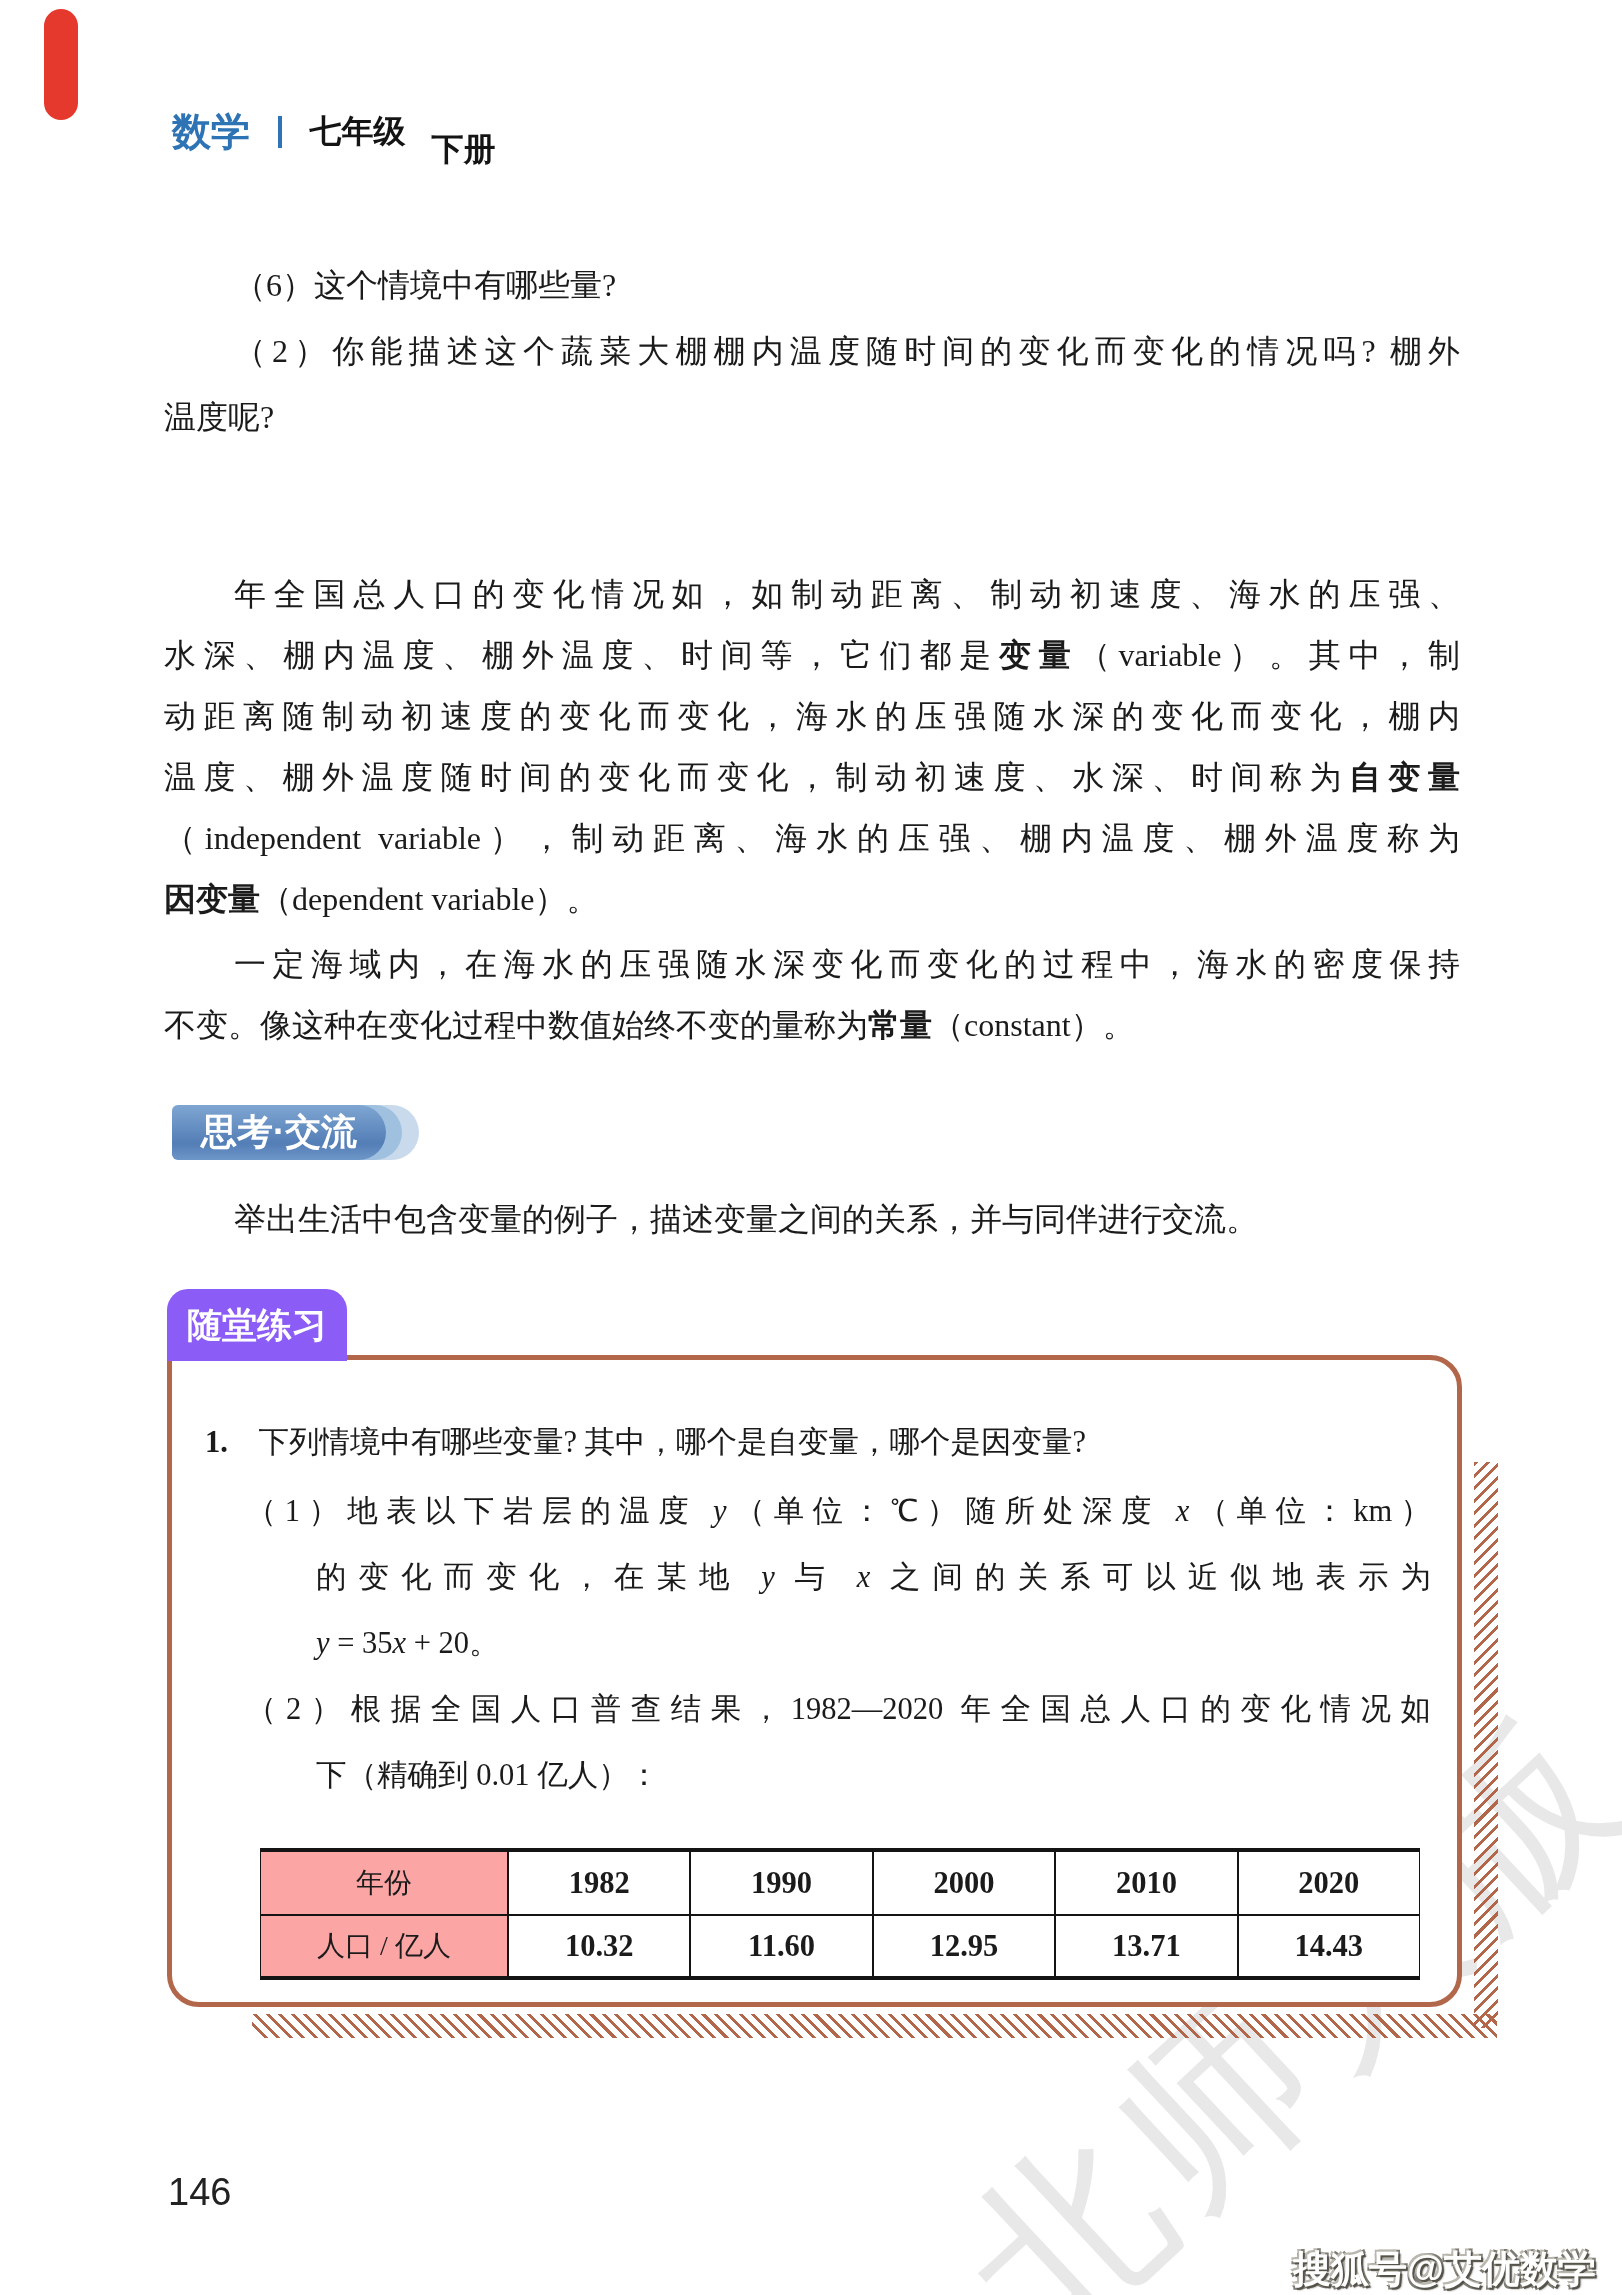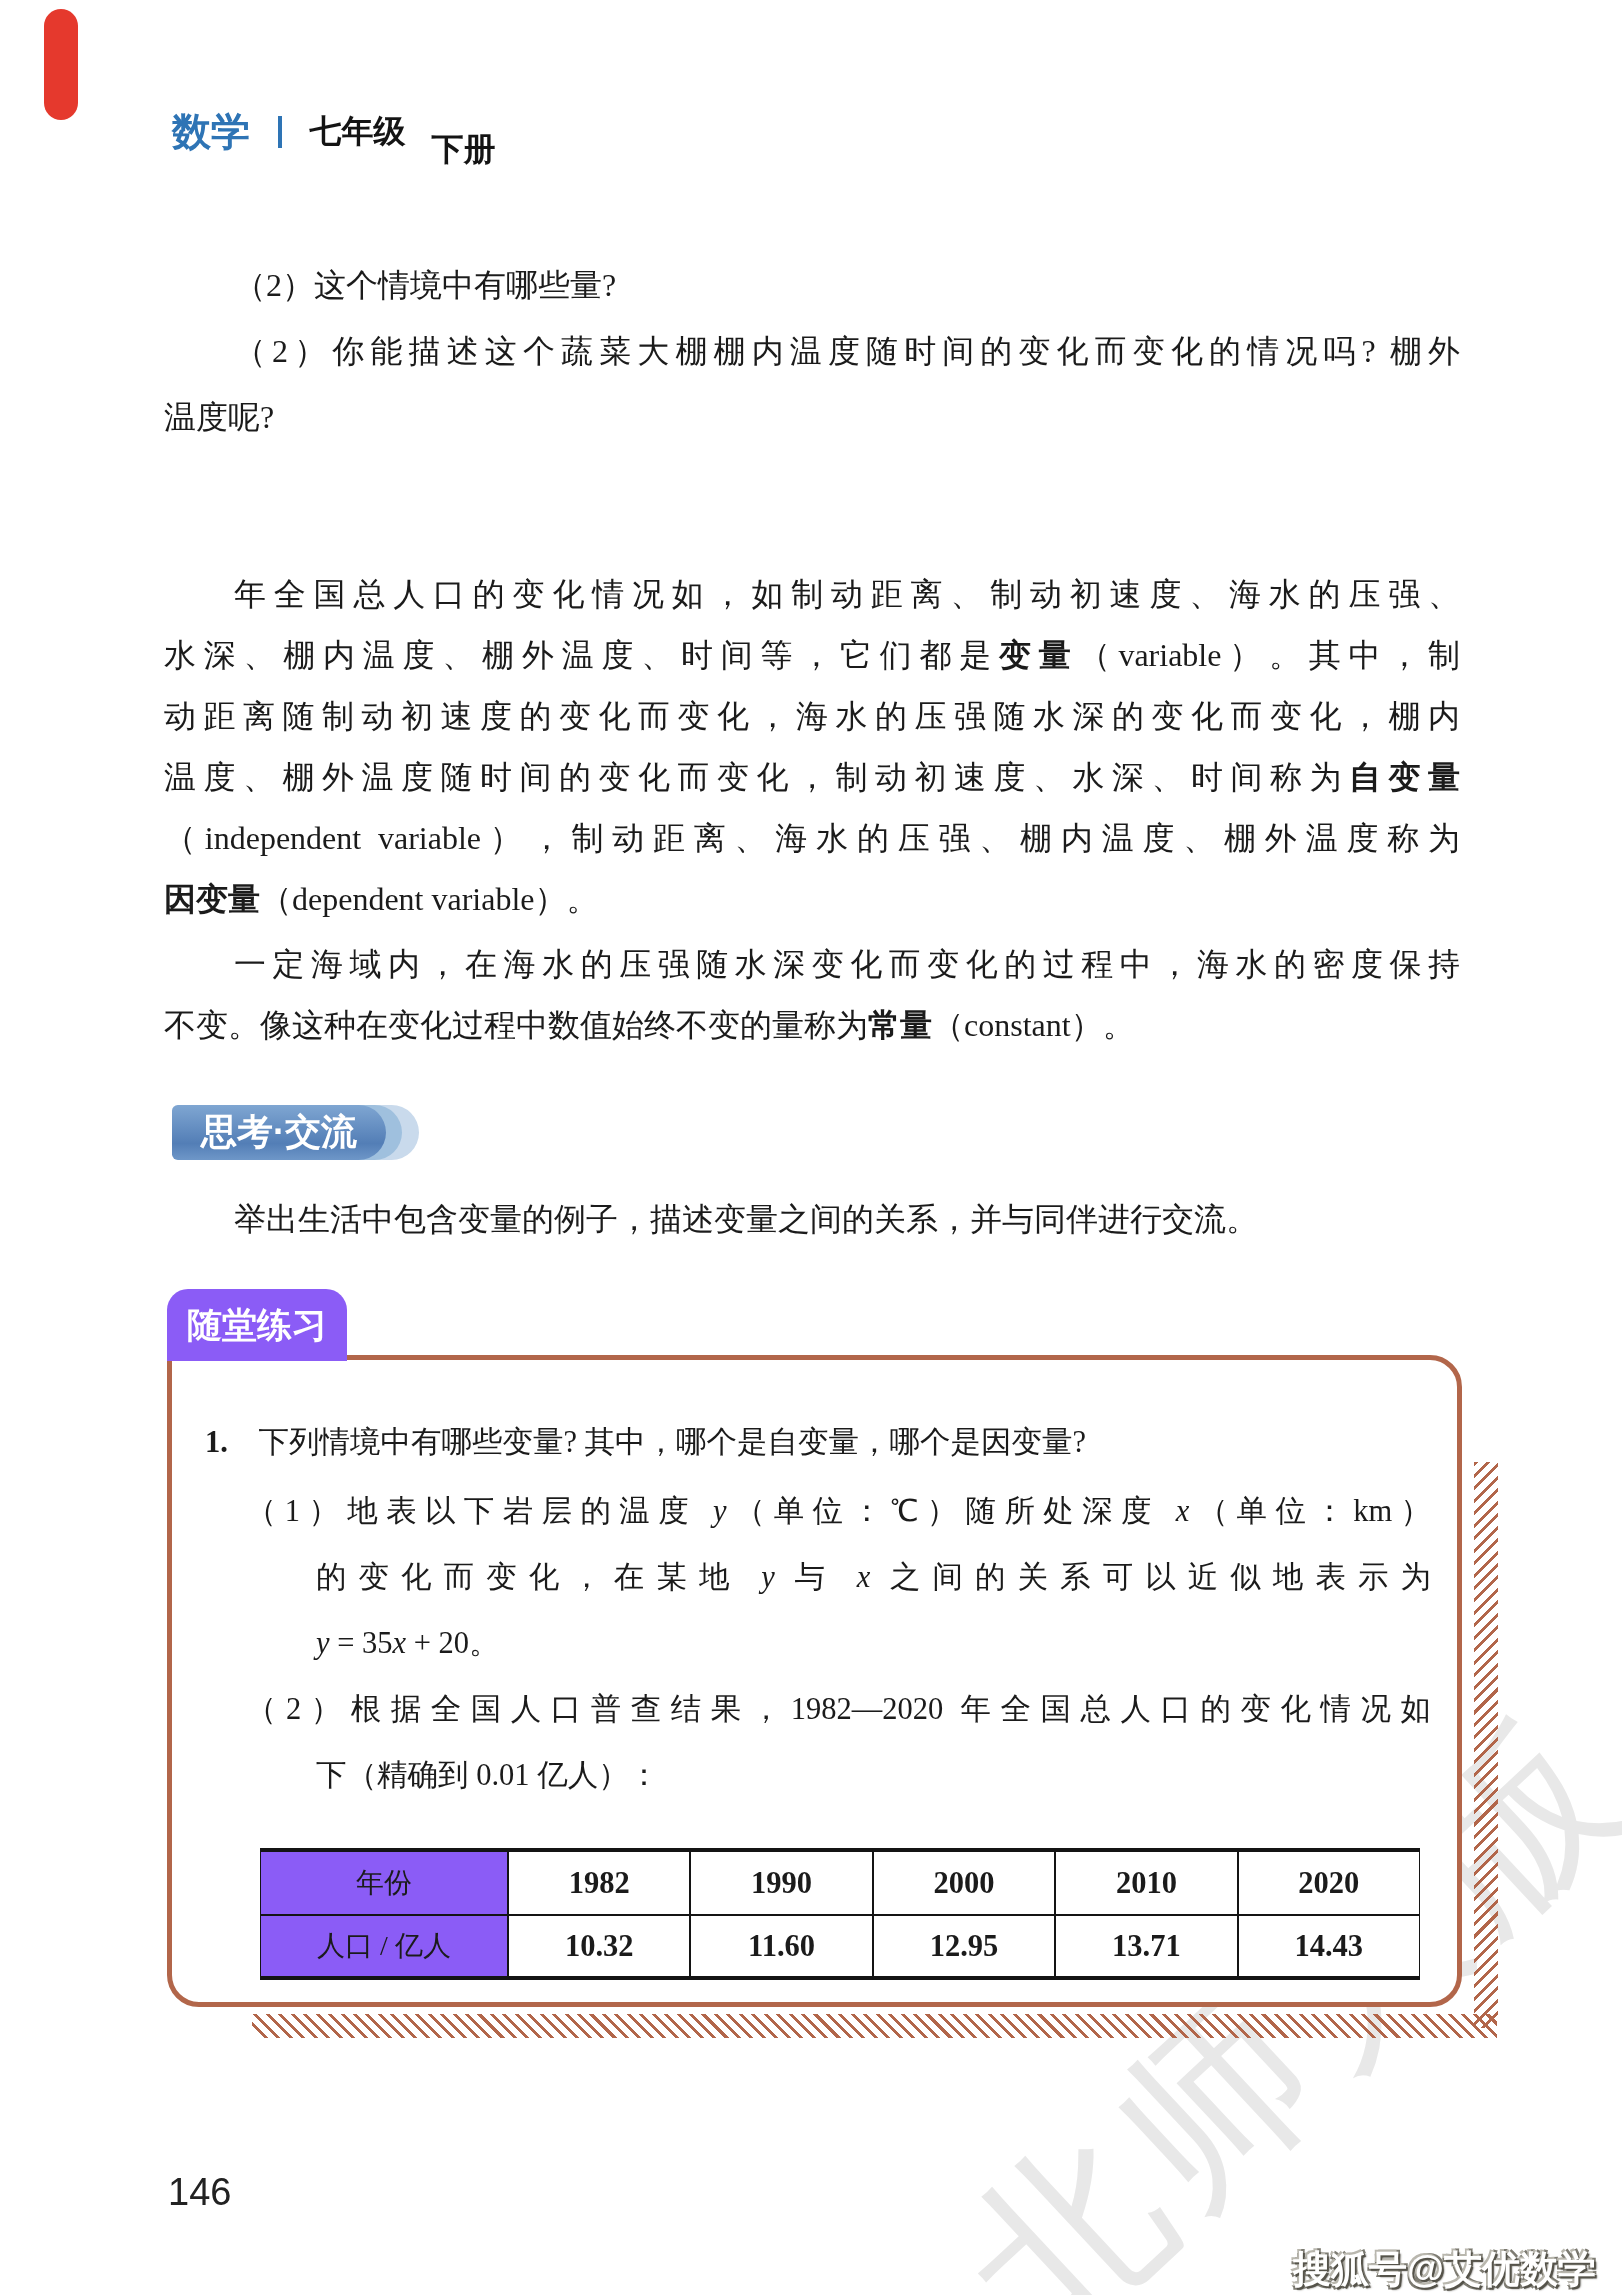--- a/index.html
+++ b/index.html
@@ -52,21 +52,21 @@
     background:repeating-linear-gradient(45deg,#b2664a 0 2.9px,transparent 2.9px 8.8px);
     border-radius:0 0 0 11.7px; z-index:1; }
   
   .ptable { position:absolute; left:260px; top:1848px; width:1160px; z-index:2;
     display:grid; grid-template-columns:246px repeat(5,1fr);
     border-top:4.1px solid #141414; border-bottom:4.1px solid #141414;
     border-left:1.8px solid #141414; border-right:1.8px solid #141414; box-sizing:border-box;
     background:#ffffff; }
   .tcell { height:62px; display:flex; align-items:center; justify-content:center;
     font-size:30.5px; font-family:"Liberation Serif",serif; box-sizing:border-box; }
-  .tcell.thead { background:#8b5cf6; font-size:28px; }
+  .tcell.thead { background:#fca5a5; font-size:28px; }
   .tcell.cdiv { border-left:2.3px solid #141414;font-weight:bold; }
   .tcell.r2 { border-top:2.9px solid #141414; }
   
   .watermark { position:absolute; left:1000px; top:2179px; z-index:0;
     font-family:"Liberation Serif",serif; font-size:188px; color:#e8e8e8;
     letter-spacing:15.3px; white-space:nowrap;
     transform:rotate(-43deg); transform-origin:0 50%; }
   .page-num { position:absolute; left:168px; top:2171px; font-family:"Liberation Sans",sans-serif;
     font-size:38px; color:#222222; z-index:2; }
   .credit { position:absolute; right:26px; top:2244px; z-index:3;
@@ -83,21 +83,21 @@
   <div class="red-tag"></div>
 
   <div class="header">
     <span class="subject">数学</span>
     <span class="hdiv"></span>
     <span class="grade">七年级</span>
     <span class="volume">下册</span>
   </div>
 
   <div class="tblock lh112 fs55" style="left:164px; top:252px; width:1296px;">
-      <div class="line ind"><span class="seg-p">（2）这个情境中有哪些量?</span></div>
+      <div class="line ind"><span class="seg-p">（6）这个情境中有哪些量?</span></div>
       <div class="line full ind"><span class="seg-p">（2）你能描述这个蔬菜大棚棚内温度随时间的变化而变化的情况吗? 棚外</span></div>
       <div class="line"><span class="seg-p">温度呢?</span></div>
     </div>
 
   <div class="tblock lh104 fs55" style="left:164px; top:564px; width:1296px;">
       <div class="line full ind"><span class="seg-p">年全国总人口的变化情况如，如制动距离、制动初速度、海水的压强、</span></div>
       <div class="line full"><span class="seg-p">水深、棚内温度、棚外温度、时间等，它们都是</span><span class="seg-b">变量</span><span class="seg-p">（</span><span class="seg-en">variable</span><span class="seg-p">）。其中，制</span></div>
       <div class="line full"><span class="seg-p">动距离随制动初速度的变化而变化，海水的压强随水深的变化而变化，棚内</span></div>
       <div class="line full"><span class="seg-p">温度、棚外温度随时间的变化而变化，制动初速度、水深、时间称为</span><span class="seg-b">自变量</span></div>
       <div class="line full"><span class="seg-p">（</span><span class="seg-en">independent variable</span><span class="seg-p">），制动距离、海水的压强、棚内温度、棚外温度称为</span></div>

